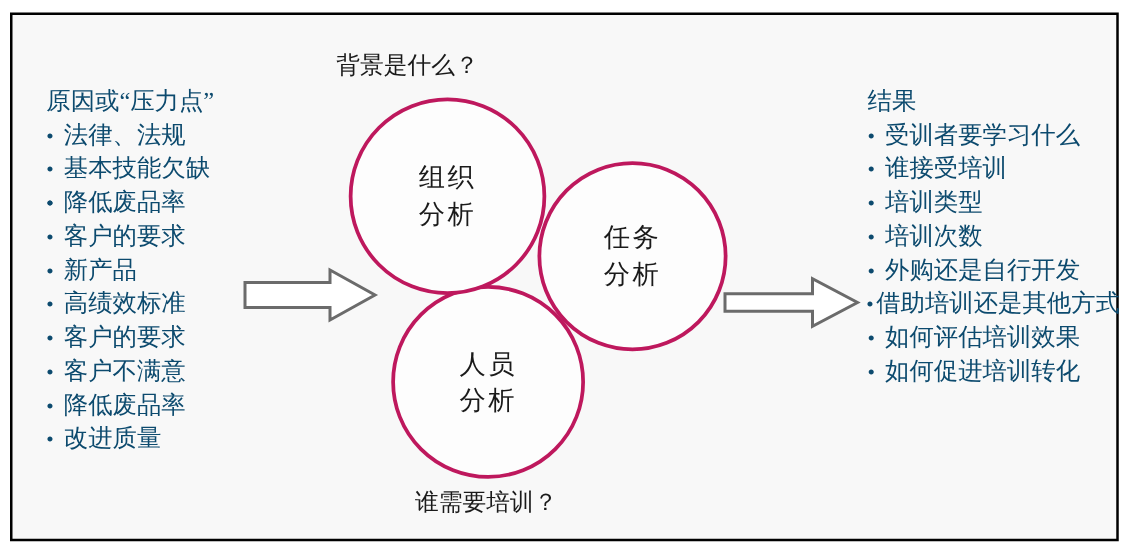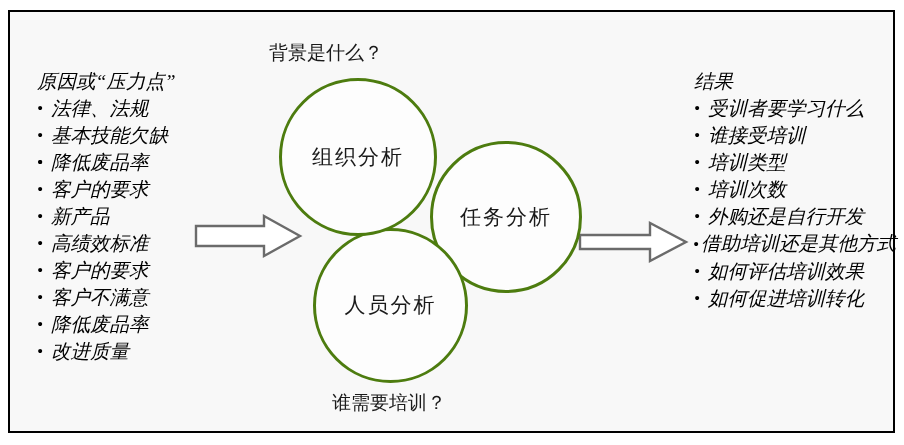--- a/index.html
+++ b/index.html
@@ -27,23 +27,22 @@
     height: 423px;
     box-sizing: border-box;
     border: 2px solid #000000;
     background: #f8f8f8;
   }
   
   .textblock {
     position: absolute;
     font-size: 19.5px;
     line-height: 27px;
-    color: #000000;
+    color: #0c4a6e;
     white-space: nowrap;
-    font-style: italic;
   }
   #left-block {
     left: 26px;
     top: 56px;
     width: 220px;
   }
   #right-block {
     left: 683px;
     top: 56px;
     width: 215px;
@@ -77,41 +76,41 @@
   .bullet-list li.wrap .dot {
     position: static;
     margin-right: 2px;
   }
   
   .circle {
     position: absolute;
     box-sizing: border-box;
     border-radius: 50%;
     background: #fdfdfd;
-    border: 3px solid #4d7c0f;
+    border: 3px solid #be185d;
     display: flex;
-    flex-direction: row;
+    flex-direction: column;
     align-items: center;
     justify-content: center;
     color: #1a1a1a;
     font-size: 21px;
     line-height: 29px;
     text-align: center;
     letter-spacing: 2px;
   }
   #circle-org {
     left: 269px;
     top: 66px;
     width: 158px;
     height: 158px;
     z-index: 3;
   }
   #circle-task {
     left: 420px;
-    top: 129px;
+    top: 117px;
     width: 152px;
     height: 152px;
     z-index: 1;
     text-align: right;
   }
   #circle-person {
     left: 303px;
     top: 216px;
     width: 155px;
     height: 155px;

